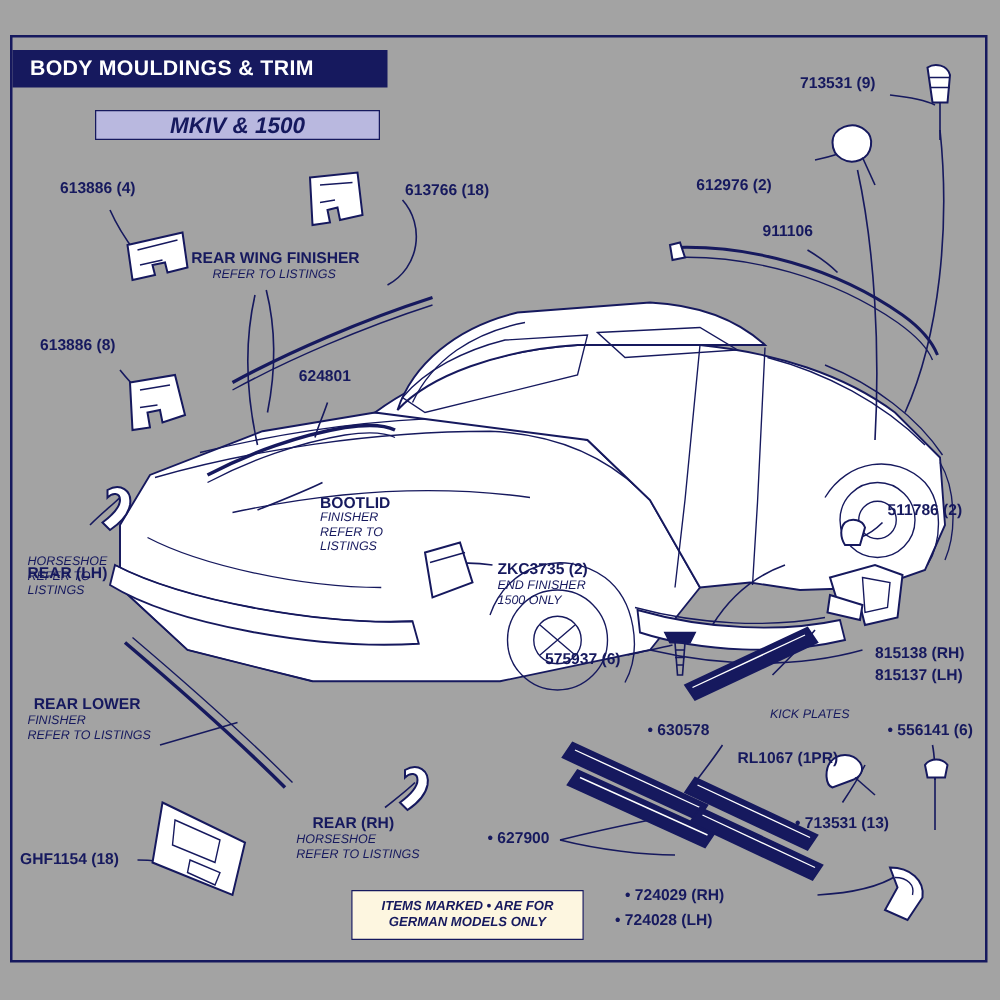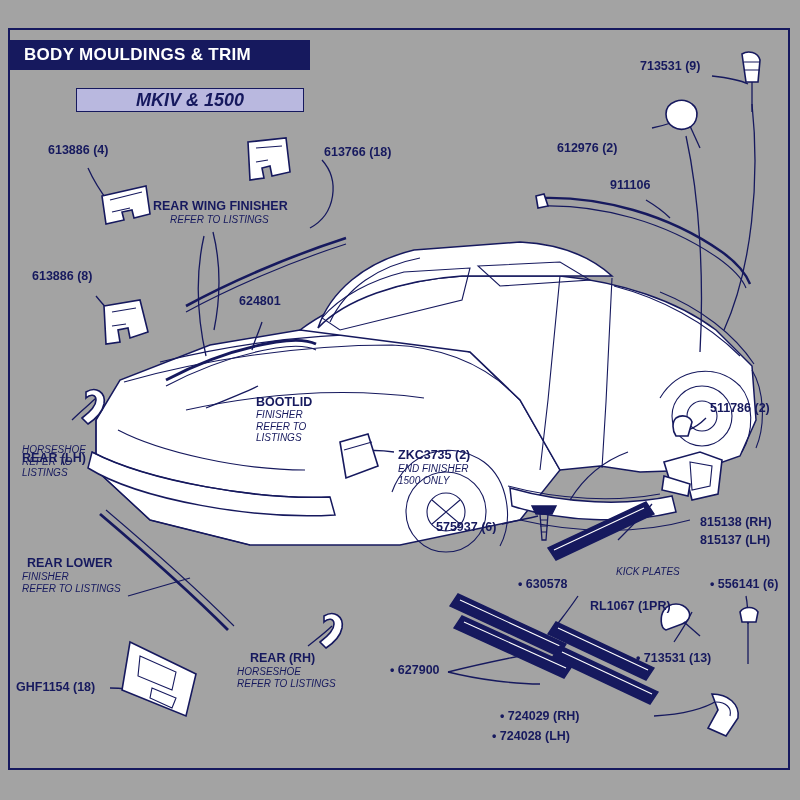--- a/index.html
+++ b/index.html
@@ -340,14 +340,18 @@
 
   <div class="label" style="left:557px; top:142px;">612976 (2)</div>
 
   <div class="label" style="left:610px; top:179px;">911106</div>
 
   <div class="label" style="left:710px; top:402px;">511786 (2)</div>
 
   <div class="label" style="left:700px; top:516px;">815138 (RH)</div>
   <div class="label" style="left:700px; top:534px;">815137 (LH)</div>
 
+  <div class="note-box">
+    <span>ITEMS MARKED • ARE FOR</span>
+    <span>GERMAN MODELS ONLY</span>
+  </div>
 
 </div>
 
 </body></html>

